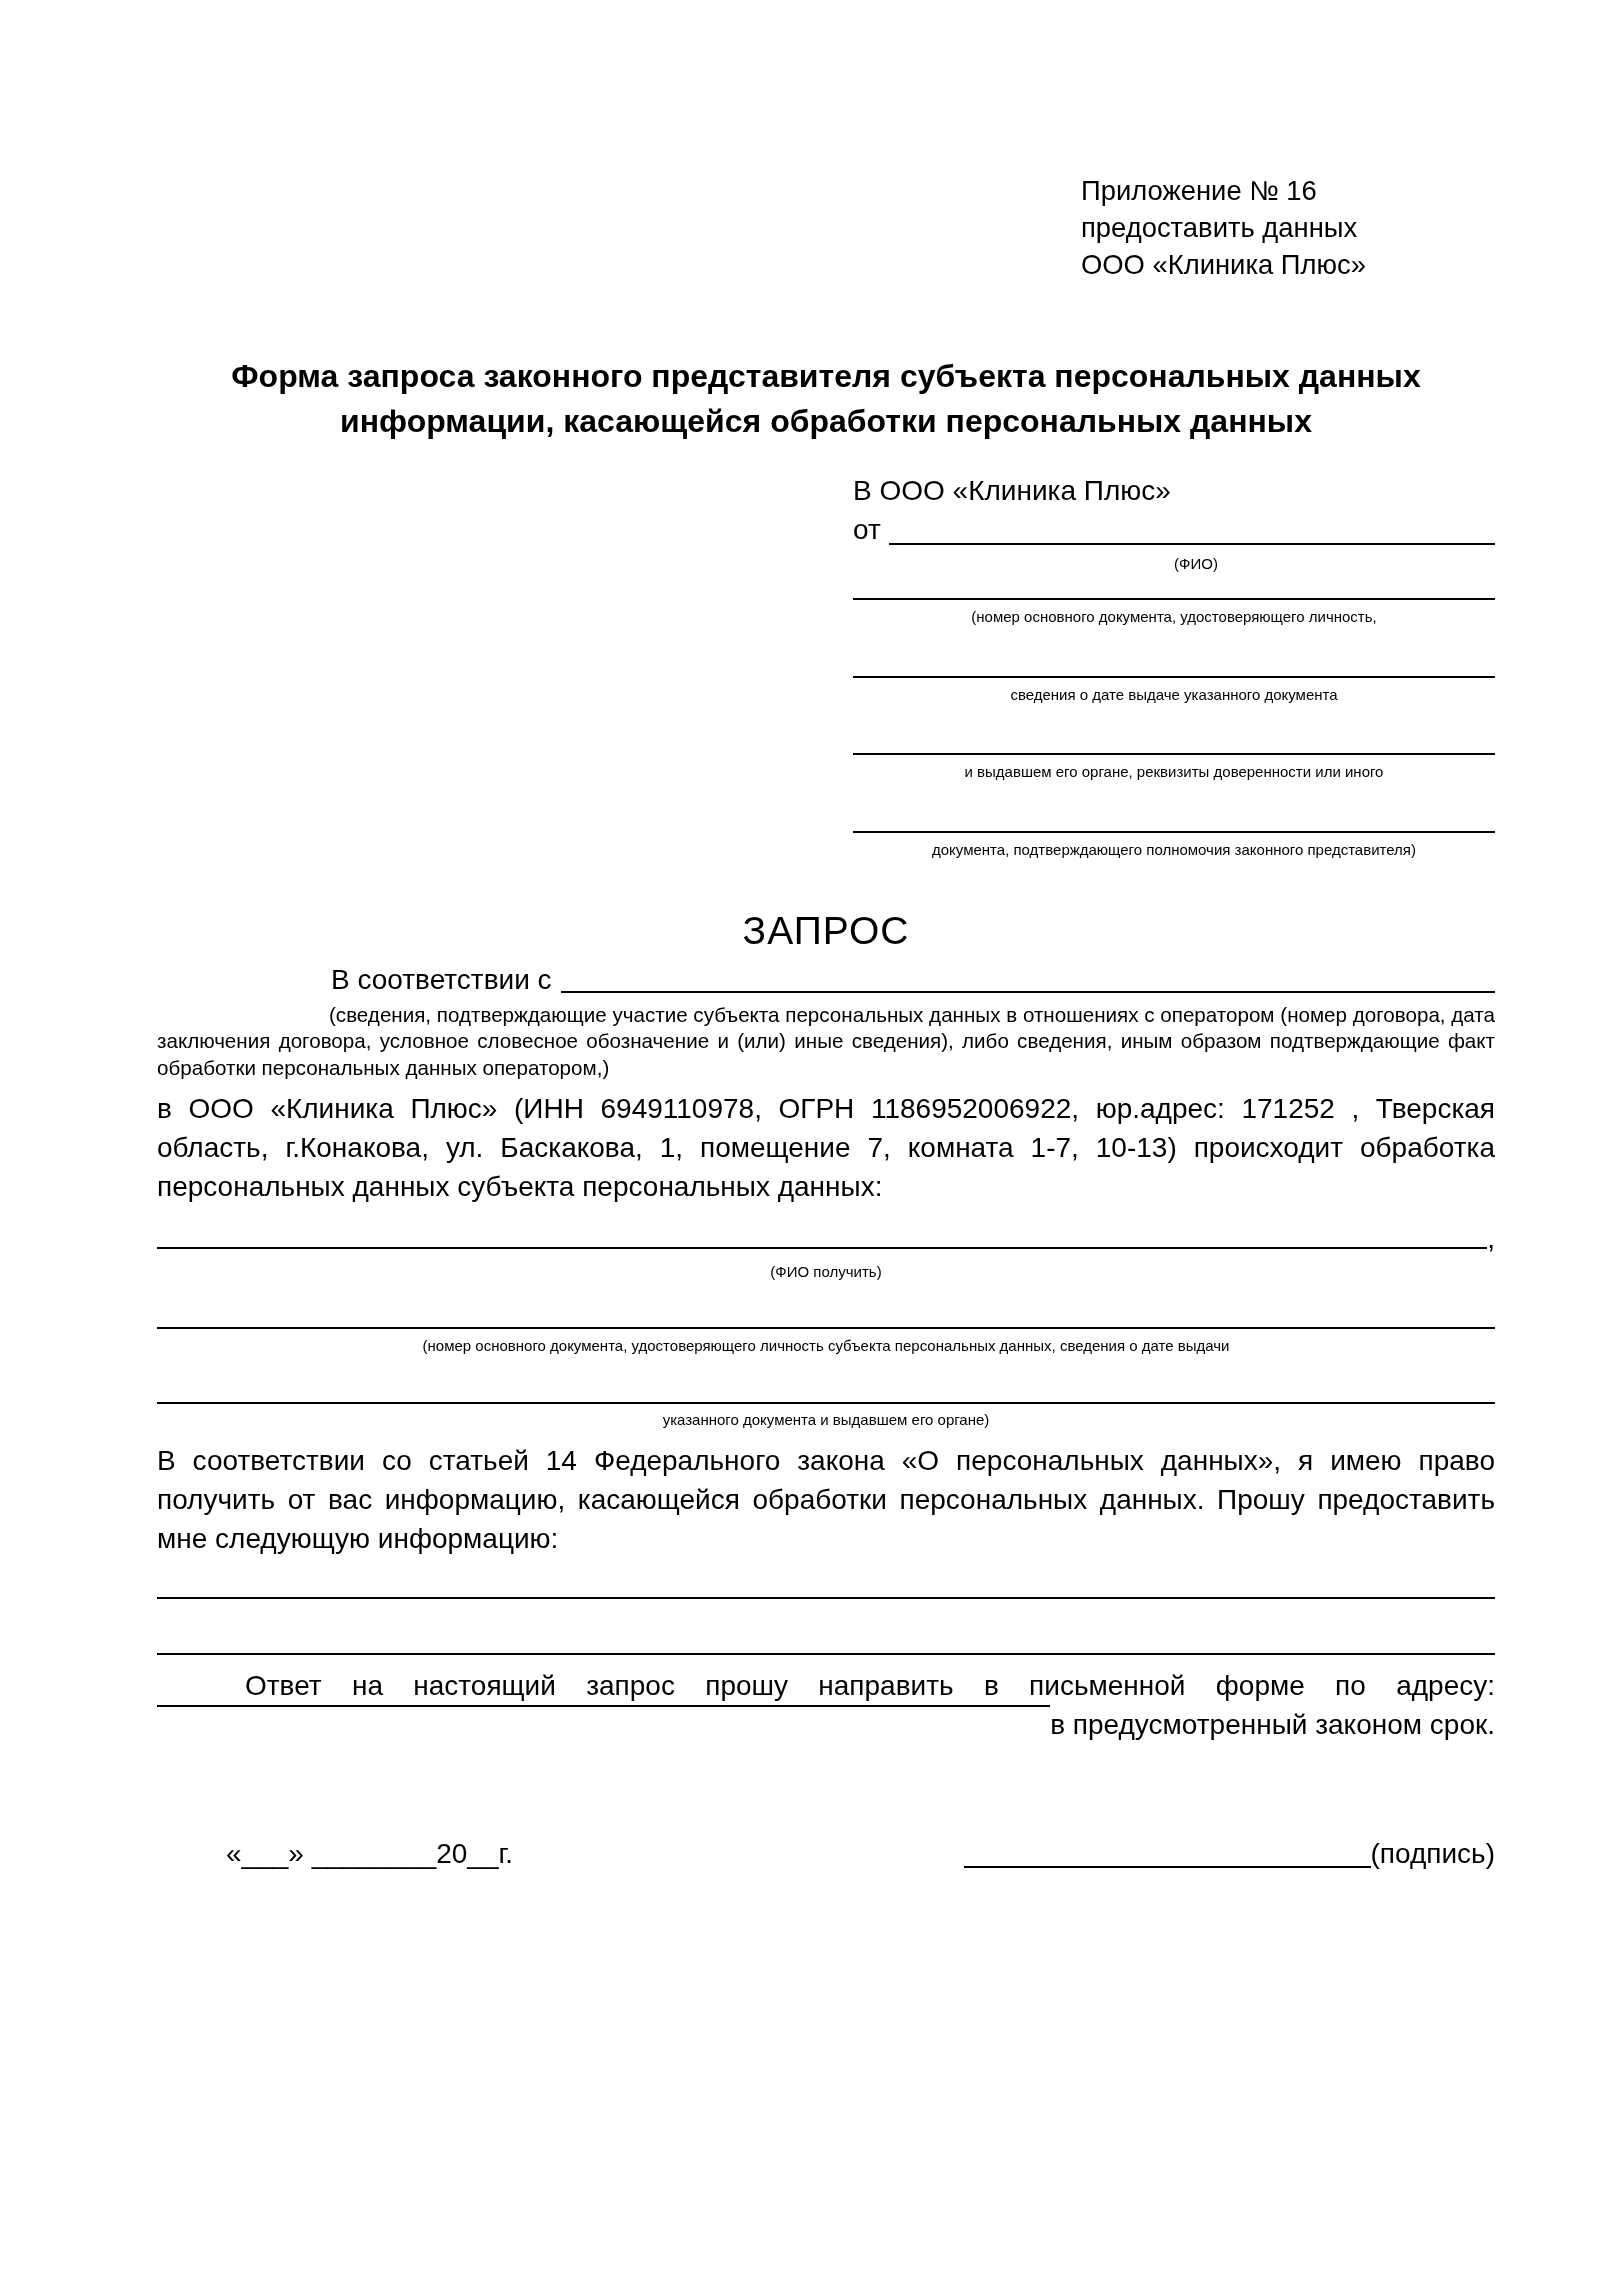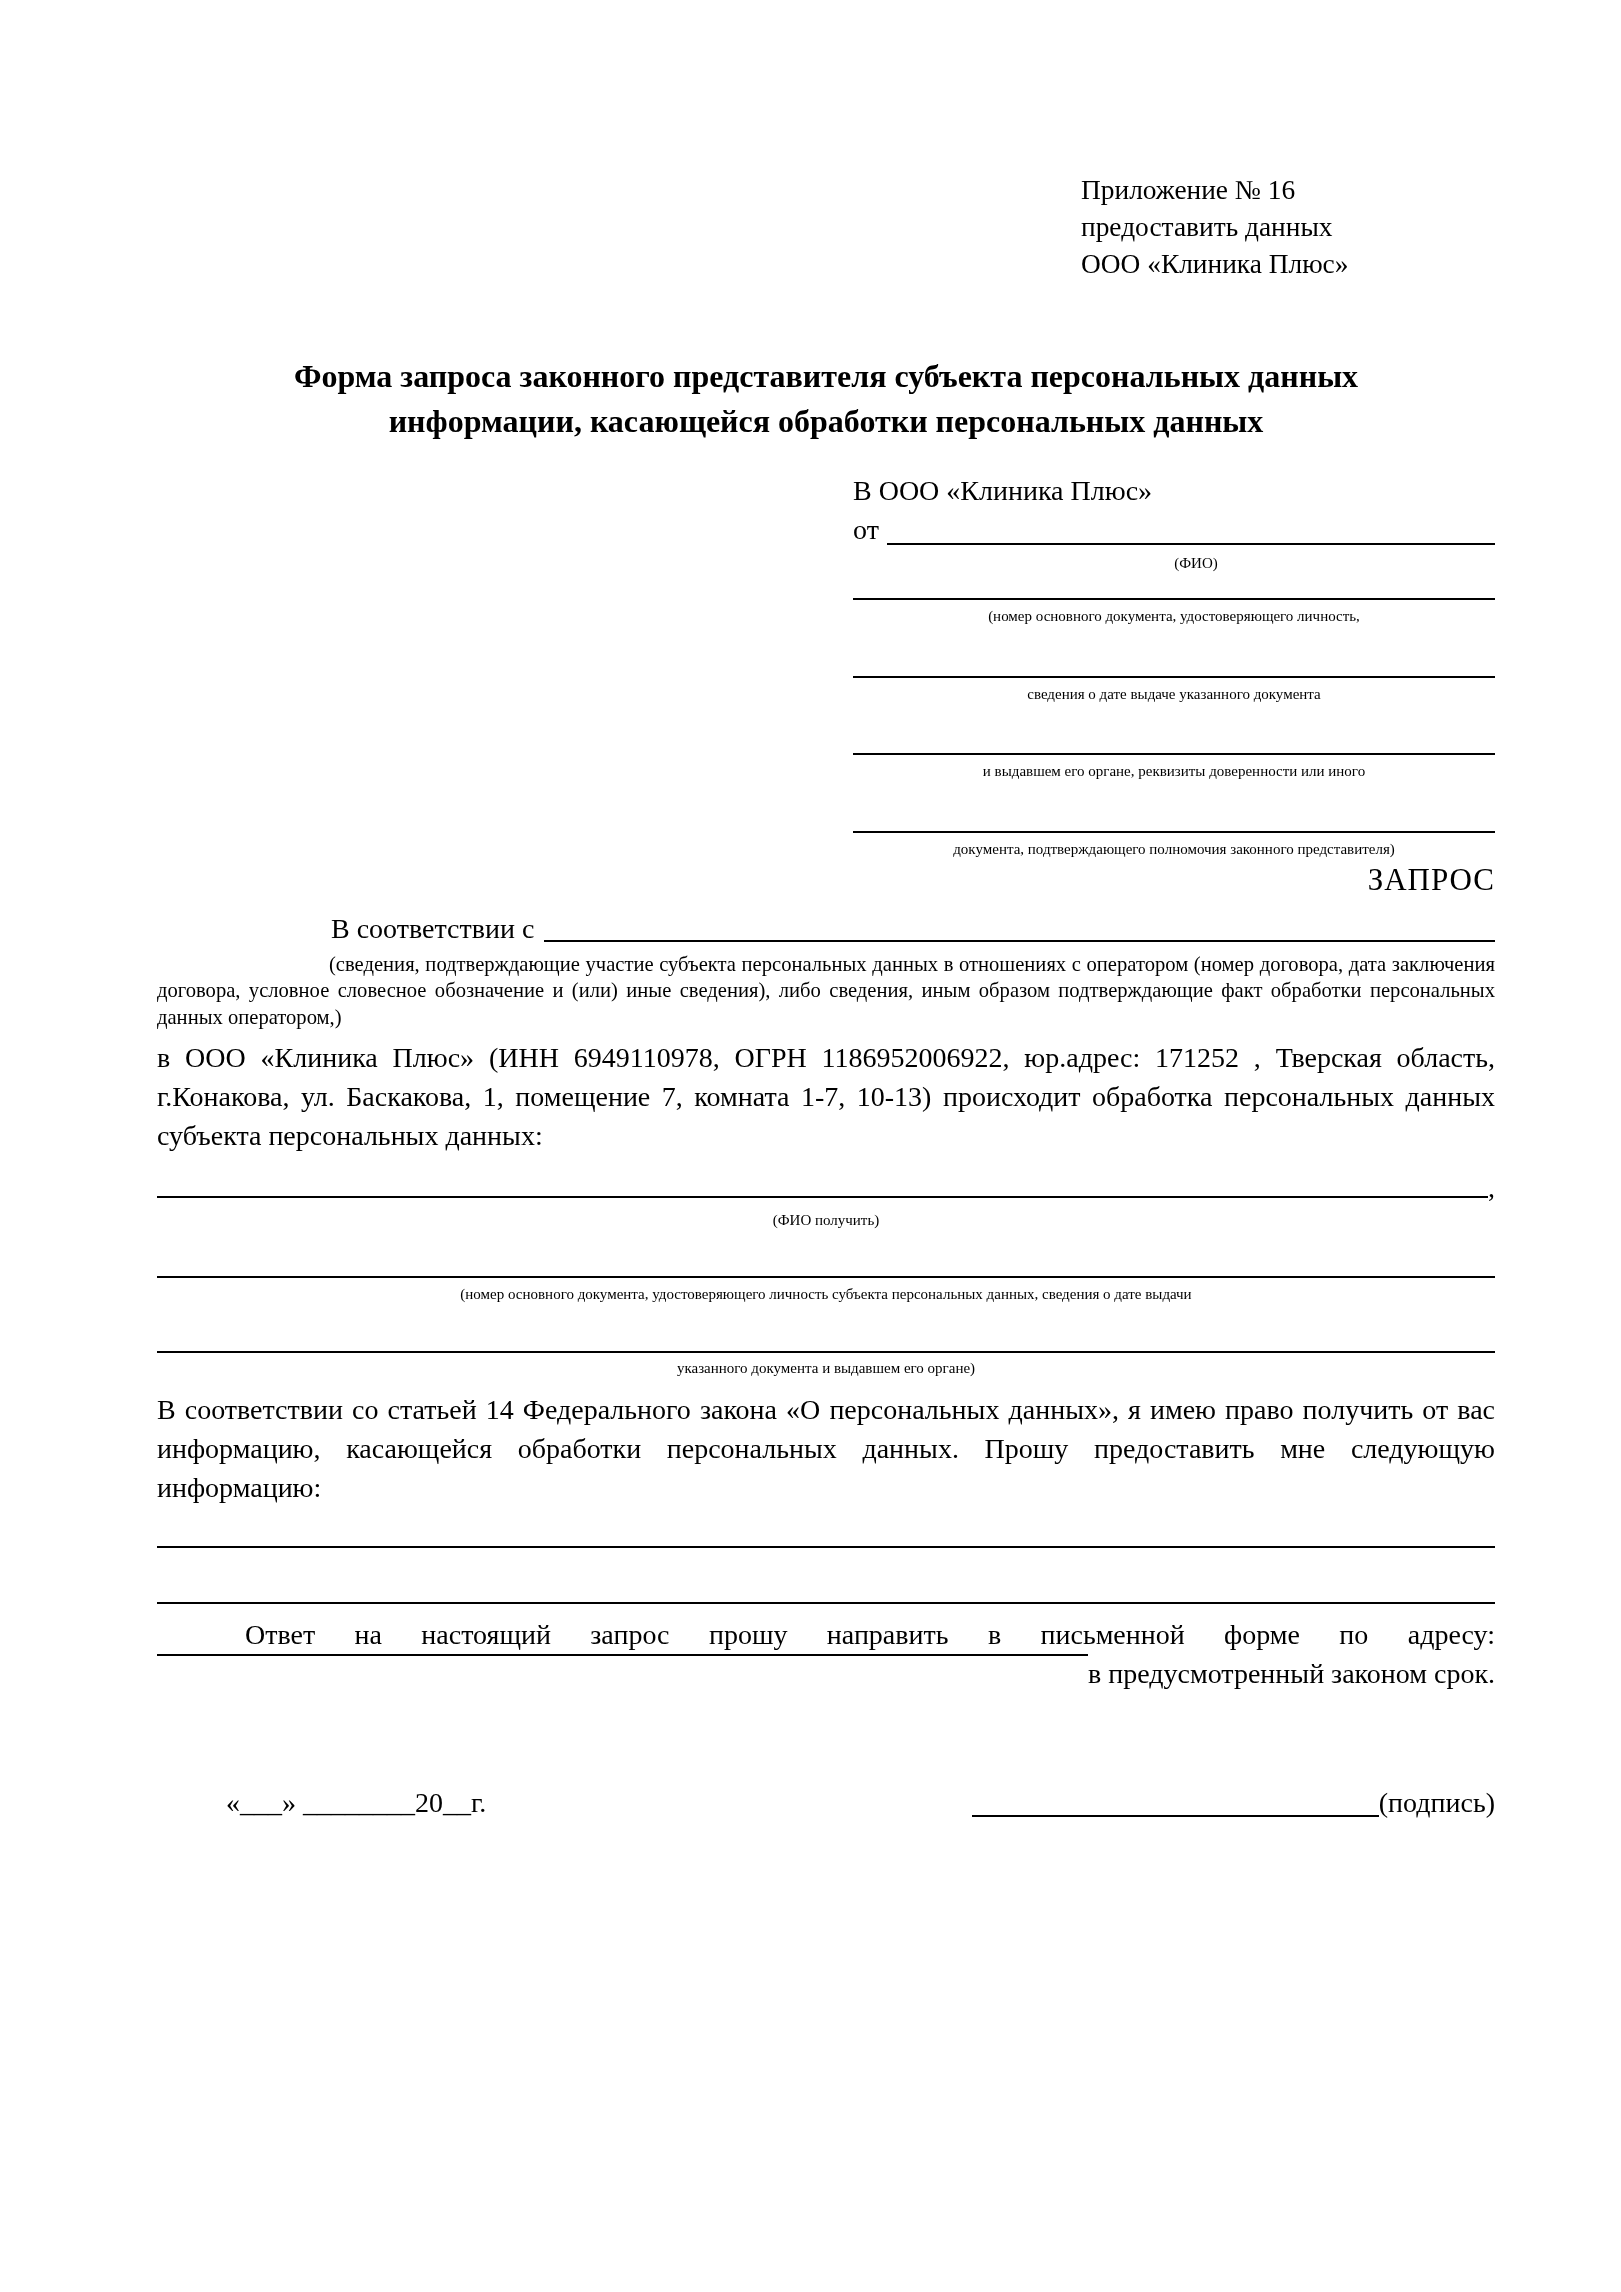--- a/index.html
+++ b/index.html
@@ -1,39 +1,39 @@
 <!DOCTYPE html>
 <html><head>
 <meta charset="utf-8">
 <style>
   html,body{margin:0;padding:0;background:#888;}
   .page{
     position:relative;
     width:1621px;height:2293px;
     margin:0 auto;
     background:#ffffff;color:#000000;
-    font-family:Liberation Serif, serif;
+    font-family:Liberation Sans, sans-serif;
     box-sizing:border-box;
     padding:172px 126px 0 157px;
     font-size:28px;line-height:39px;
   }
   .appendix{margin-left:924px;font-size:27.4px;line-height:37px;}
   .title{margin:71px 0 0 0;font-size:32px;line-height:45px;font-weight:bold;text-align:center;}
   .title .tl{display:block;}
   .addressee{margin-top:27.4px;margin-left:696px;width:642px;}
   .row{display:flex;}
   .ul{border-bottom:2.9px solid #000;}
   .grow{flex:1;}
   .from-row .ul{margin-bottom:4.9px;margin-left:7.8px;}
   .cap{font-size:15px;line-height:25.5px;text-align:center;}
   .fio-cap{margin-top:2px;padding-left:44px;}
   .field-ul{height:0;margin-top:46px;}
   .field-ul.first{margin-top:21.6px;}
   .field-cap{margin-top:3.9px;}
-  .req-heading{text-align:right;font-size:31px;line-height:35px;letter-spacing:1px;}
+  .req-heading{margin-top:51px;text-align:center;font-size:39px;line-height:35px;letter-spacing:1px;}
   .intro-row{display:flex;align-items:flex-end;margin-top:11.8px;padding-left:174px;}
   .intro-row .intro-label{white-space:nowrap;}
   .intro-row .ul{margin-bottom:5.9px;margin-left:9.8px;}
   .intro-cap{margin:2.9px 0 0 0;font-size:20.6px;line-height:26.5px;text-align:justify;text-indent:172px;}
   .bodyp{margin:7.8px 0 0 0;text-align:justify;}
   .subject-row{display:flex;align-items:flex-end;margin-top:15.7px;}
   .subject-row .ul{margin-bottom:5.9px;}
   .subject-row .comma{line-height:33px;}
   .wide-ul{height:0;margin-top:43px;}
   .blank-ul{height:0;}

